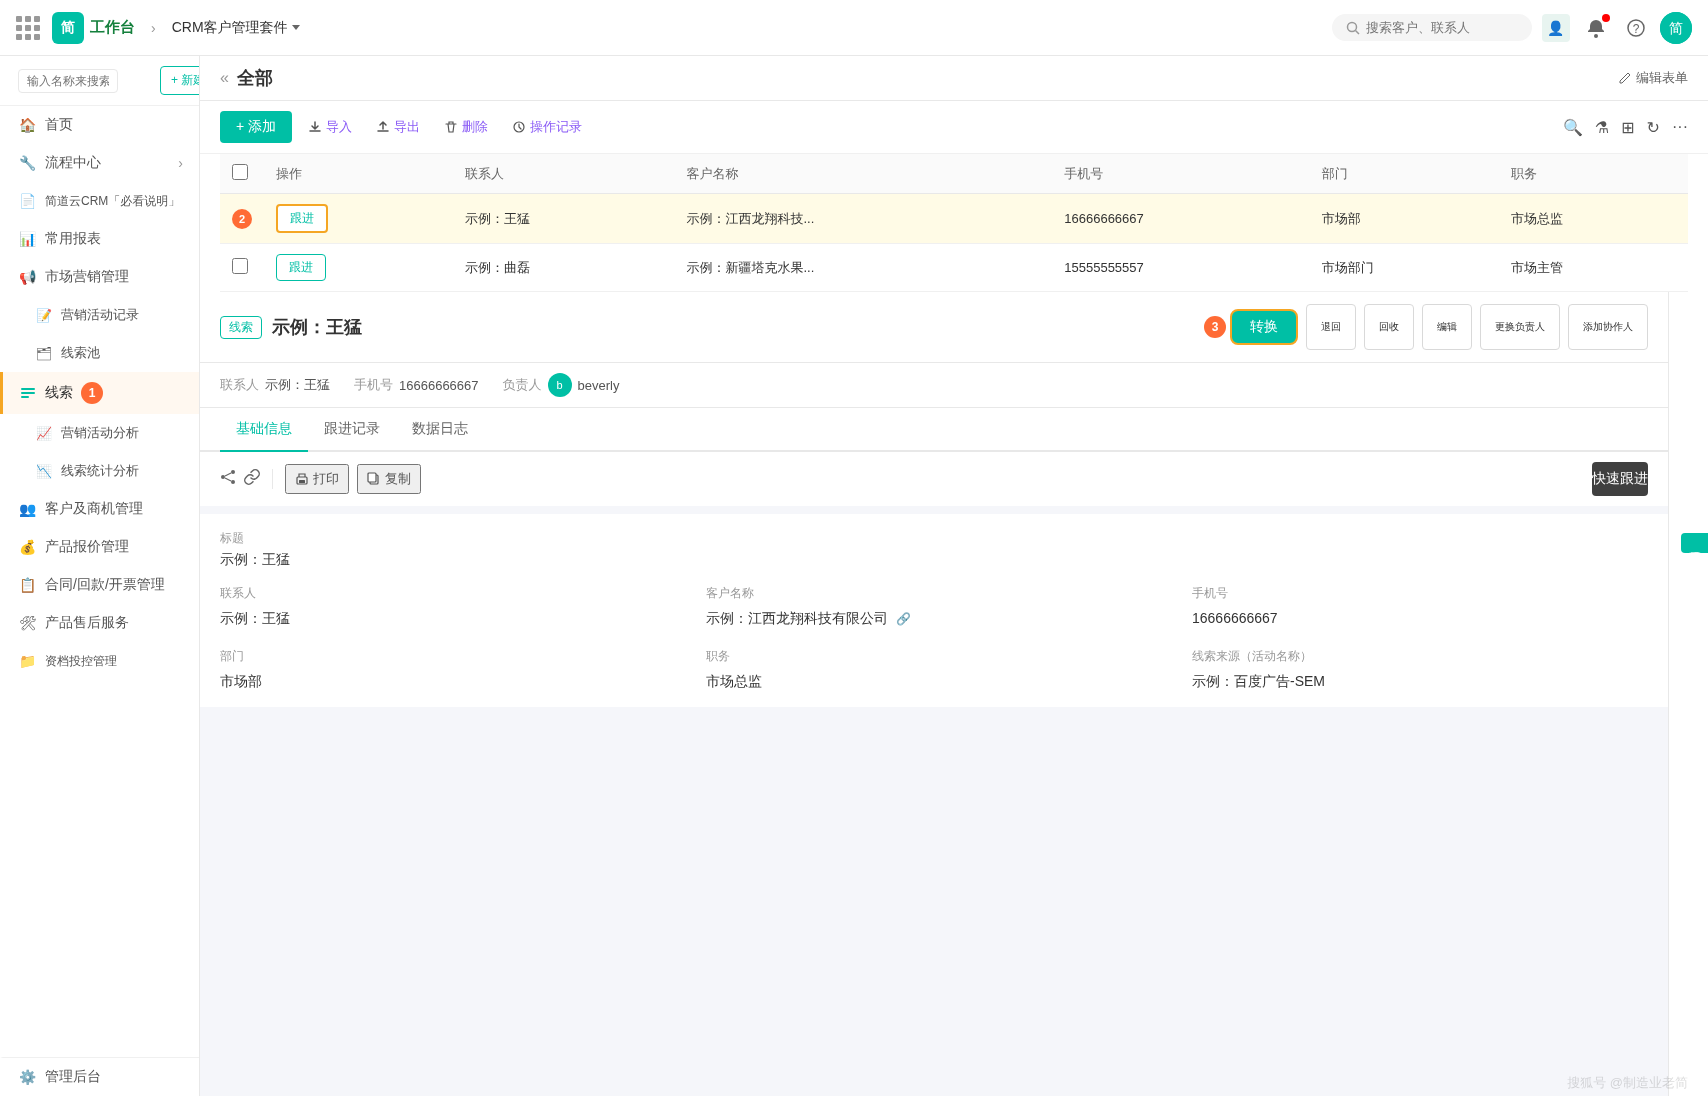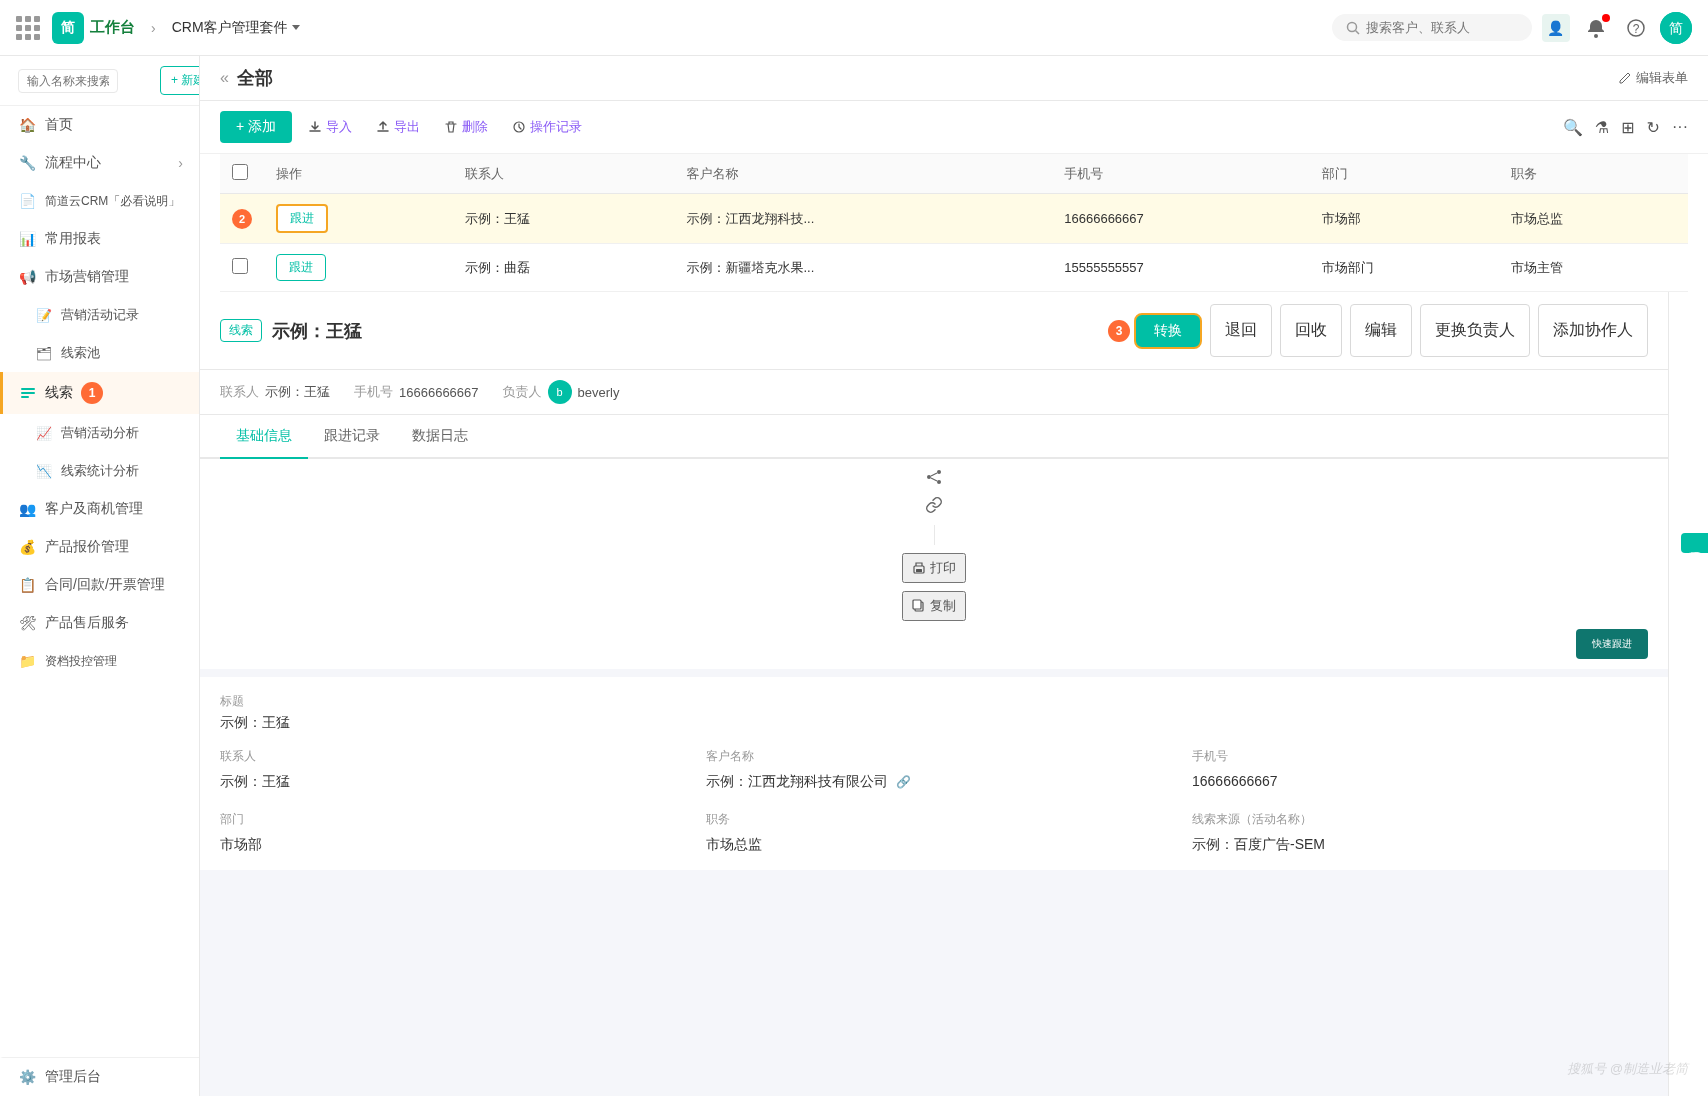--- a/index.html
+++ b/index.html
@@ -65,46 +65,46 @@
     td { padding: 10px 12px; border-bottom: 1px solid #f0f0f0; font-size: 13px; color: #333; }
     .tr-selected { background: #fffbe6; }
     .cb { width: 16px; height: 16px; cursor: pointer; }
     .btn-followup { border: 1px solid #00bfa5; color: #00bfa5; background: white; border-radius: 4px; padding: 4px 12px; font-size: 12px; cursor: pointer; }
     .btn-followup-active { border: 2px solid #f5a623; color: #00bfa5; background: white; border-radius: 4px; padding: 4px 12px; font-size: 12px; cursor: pointer; }
     .detail-header { background: #fff; padding: 12px 20px; border-bottom: 1px solid #e8e8e8; display: flex; align-items: center; gap: 10px; }
     .tag-leads { border: 1px solid #00bfa5; color: #00bfa5; border-radius: 4px; padding: 2px 8px; font-size: 12px; }
     .detail-title { font-size: 18px; font-weight: 600; color: #333; }
     .detail-actions { margin-left: auto; display: flex; gap: 8px; }
     .btn-convert { background: #00bfa5; color: white; border: none; border-radius: 8px; padding: 7px 18px; font-size: 14px; cursor: pointer; border: 2px solid #f5a623; }
-    .btn-action { background: white; border: 1px solid #d9d9d9; color: #333; border-radius: 4px; padding: 15px 14px; font-size: 16px; cursor: pointer; }
+    .btn-action { background: white; border: 1px solid #d9d9d9; color: #333; border-radius: 4px; padding: 15px 14px; font-size: 10px; cursor: pointer; }
     .detail-info { display: flex; align-items: center; gap: 24px; padding: 10px 20px; background: #fff; border-bottom: 1px solid #e8e8e8; font-size: 13px; color: #555; }
     .info-item { display: flex; align-items: center; gap: 6px; }
     .info-label { color: #999; }
     .avatar-small { width: 24px; height: 24px; border-radius: 50%; background: #00bfa5; display: flex; align-items: center; justify-content: center; color: white; font-size: 11px; }
 
     
     .detail-tabs { display: flex; gap: 0; padding: 0 20px; background: #fff; border-bottom: 2px solid #e8e8e8; }
     .tab { padding: 12px 16px; font-size: 14px; color: #666; cursor: pointer; border-bottom: 2px solid transparent; margin-bottom: -2px; }
     .tab.active { color: #00bfa5; border-bottom-color: #00bfa5; font-weight: 500; }
-    .detail-toolbar { display: flex; align-items: center; gap: 8px; padding: 10px 20px; background: #fff; flex-direction: column; }
+    .detail-toolbar { display: flex; align-items: center; gap: 8px; padding: 10px 20px; background: #fff; }
     .detail-tool-icon { color: #666; cursor: pointer; font-size: 16px; }
     .sep { width: 1px; height: 20px; background: #e8e8e8; margin: 0 4px; }
     .btn-print { display: flex; align-items: center; gap: 4px; color: #555; font-size: 13px; cursor: pointer; padding: 4px 8px; }
-    .quick-followup-btn { background: #0f766e; color: white; border: none; border-radius: 4px; padding: 8px 16px; font-size: 10px; cursor: pointer; margin-left: auto; }
+    .quick-followup-btn { background: #404040; color: white; border: none; border-radius: 4px; padding: 8px 0; font-size: 14px; cursor: pointer; margin-left: auto; }
 
     
     .fields-section { background: #fff; padding: 16px 20px; margin: 8px 0; }
     .field-label { font-size: 12px; color: #999; margin-bottom: 4px; }
     .field-value { font-size: 14px; color: #333; }
     .fields-grid { display: grid; grid-template-columns: 1fr 1fr 1fr; gap: 20px 30px; margin-top: 12px; }
     .field-item { display: flex; flex-direction: column; gap: 4px; }
     .single-field { margin-bottom: 16px; }
 
     
-    .watermark { position: fixed; bottom: 18px; right: 20px; color: rgba(0,0,0,0.15); font-size: 13px; pointer-events: none; z-index: 999; font-style: italic; }
+    .watermark { position: fixed; bottom: 4px; right: 20px; color: rgba(0,0,0,0.15); font-size: 13px; pointer-events: none; z-index: 999; }
 
     .detail-wrapper { position: relative; display: flex; flex: 1; overflow: hidden; }
     .main-detail { flex: 1; overflow-y: auto; }
     .side-quick { width: 40px; background: white; border-left: 1px solid #e8e8e8; position: relative; }
 
     .num-badge { width: 22px; height: 22px; background: #ff6b35; border-radius: 50%; color: white; font-size: 12px; font-weight: bold; display: flex; align-items: center; justify-content: center; flex-shrink: 0; }
   </style>
 </head>
 <body>
 

